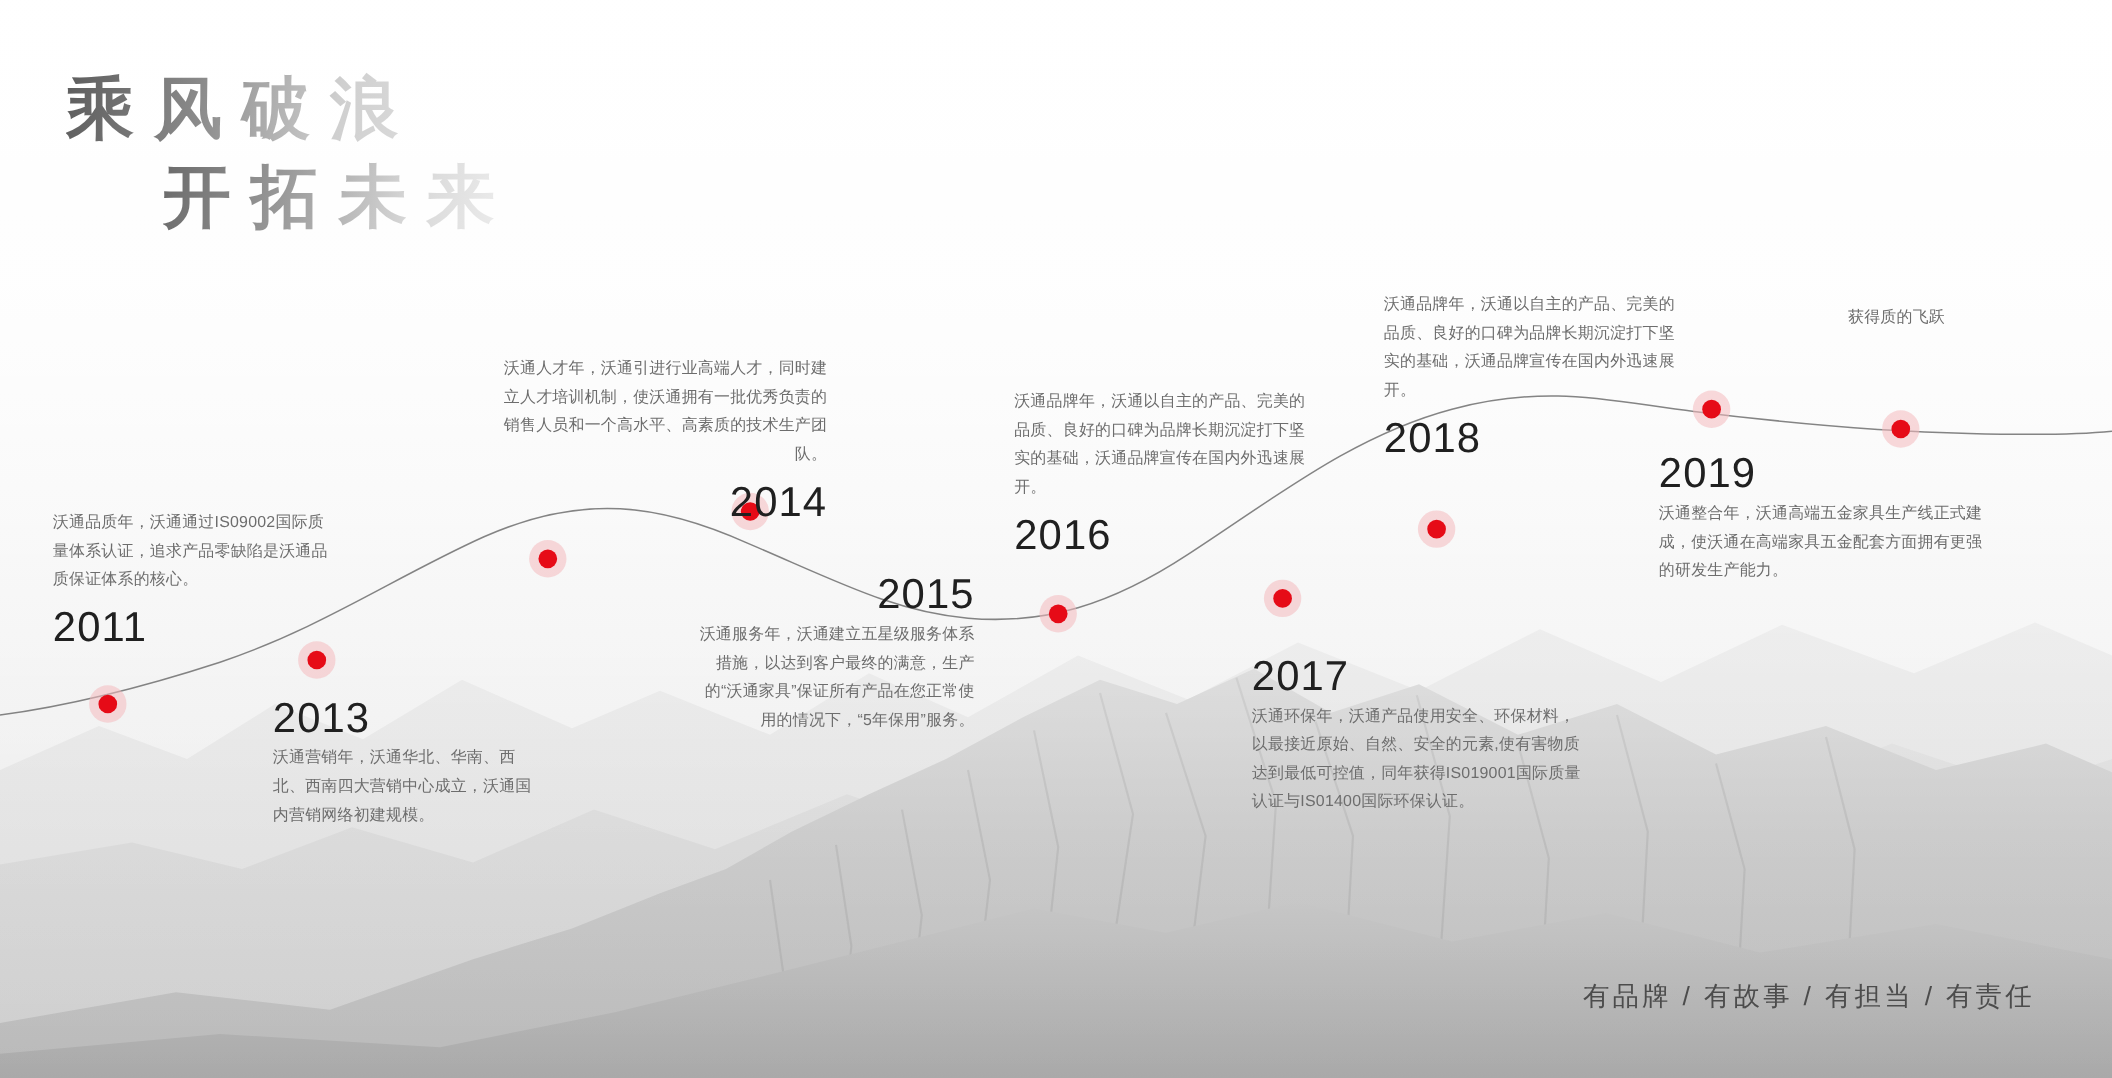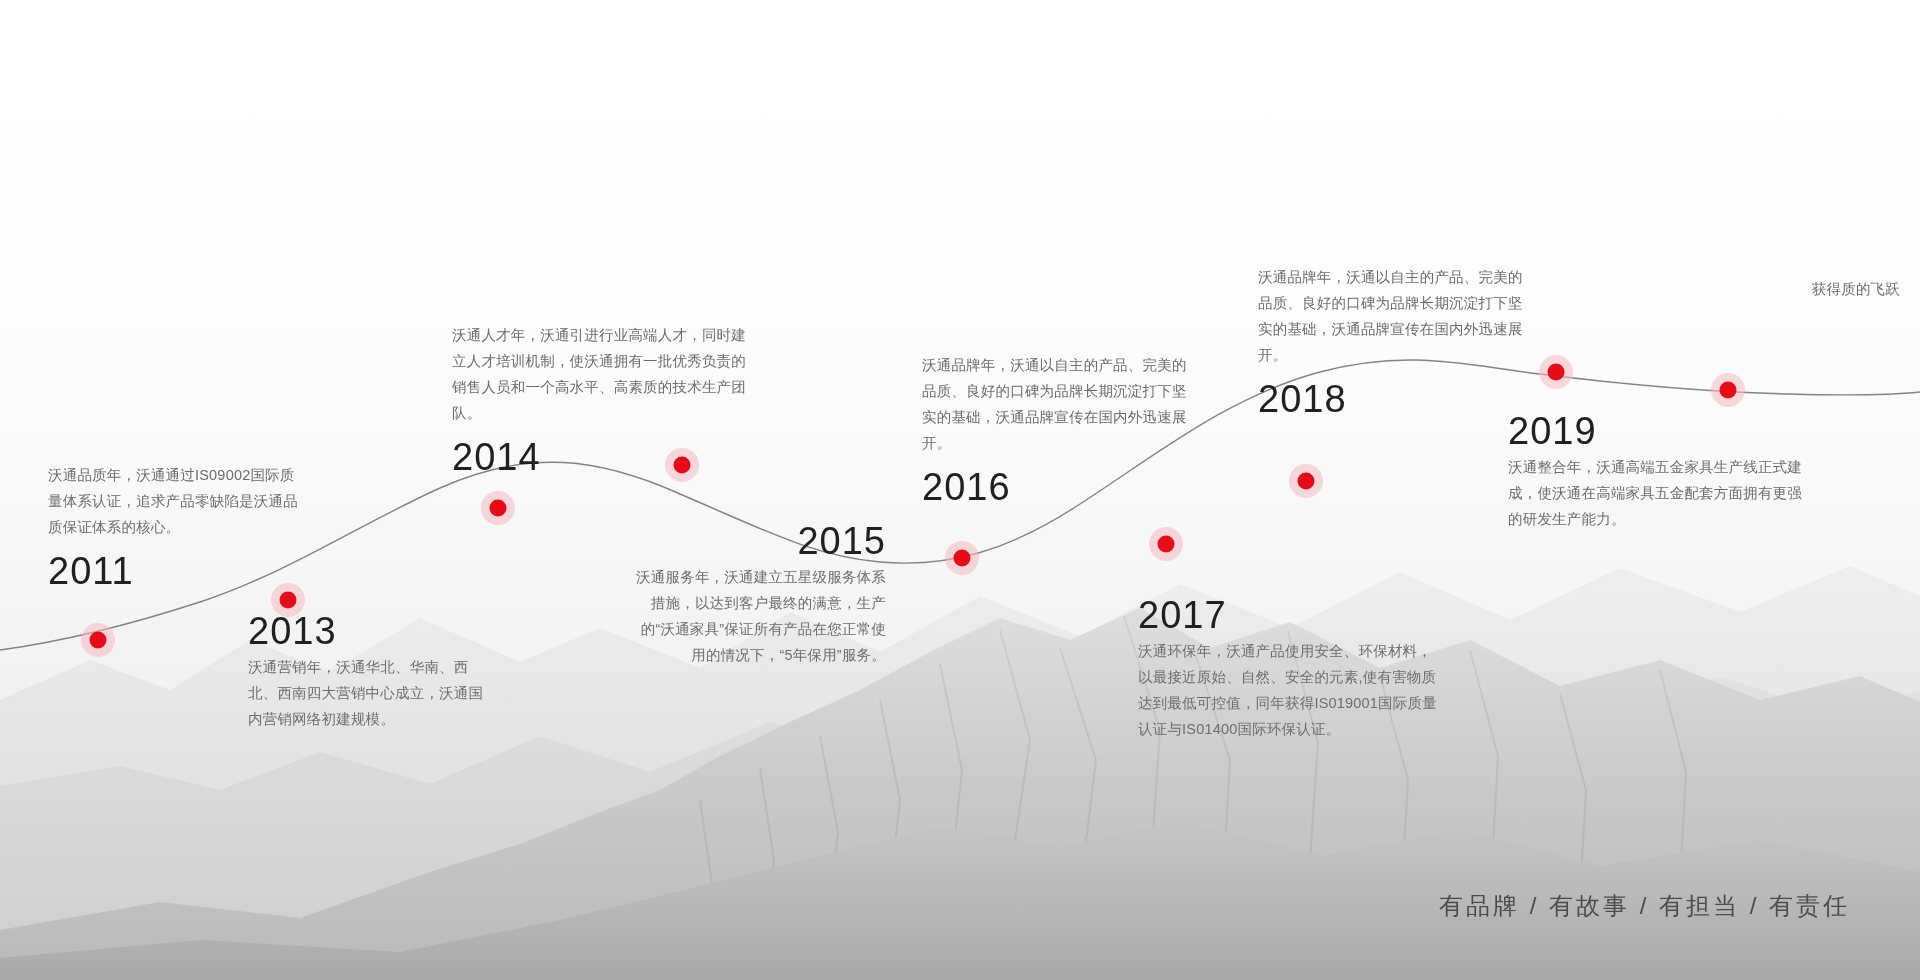--- a/index.html
+++ b/index.html
@@ -177,20 +177,24 @@
       <path d="M1660,670 L1686,772 L1678,920"></path>
     </g>
 
     <path d="M0,958 L200,940 L400,952 L560,920 L700,886 L820,856 L940,826
              L1060,848 L1180,820 L1320,856 L1460,830 L1600,866 L1760,840
              L1920,872 L1920,980 L0,980 Z" fill="url(#ridgeFront)"></path>
   </svg>
 
   <div id="bg-haze"></div>
 
+  <div id="title-block">
+    <div class="title-line">乘风破浪</div>
+    <div class="title-line second">开拓未来</div>
+  </div>
 
   <svg id="timeline-svg" viewBox="0 0 1920 980" preserveAspectRatio="none" aria-hidden="true">
     <path id="curve-path" d="M0,650 C60,642 120,628 200,602
              C290,572 360,524 440,488
              C530,448 600,458 680,494
              C760,528 812,556 880,562
              C950,568 1010,550 1080,504
              C1160,452 1230,396 1320,372
              C1410,348 1470,366 1540,374
              C1620,384 1700,392 1790,394
@@ -219,26 +223,26 @@
       <circle cx="1556" cy="372" r="8.5" fill="#e60b17"></circle>
       <circle cx="1728" cy="390" r="8.5" fill="#e60b17"></circle>
     </g>
   </svg>
 
   <div class="milestone above" style="left:48px; top:462px; width:258px;">
     <div class="desc">沃通品质年，沃通通过IS09002国际质量体系认证，追求产品零缺陷是沃通品质保证体系的核心。</div>
     <div class="year">2011</div>
   </div>
 
-  <div class="milestone below" style="left:248px; top:608px; width:248px;">
+  <div class="milestone below" style="left:248px; top:630px; width:248px;">
     <div class="year">2013</div>
     <div class="desc">沃通营销年，沃通华北、华南、西北、西南四大营销中心成立，沃通国内营销网络初建规模。</div>
   </div>
 
-  <div class="milestone above" style="left:452px; top:322px; width:300px;">
+  <div class="milestone above" style="left:452px; top:322px; width:300px;text-align:right;">
     <div class="desc">沃通人才年，沃通引进行业高端人才，同时建立人才培训机制，使沃通拥有一批优秀负责的销售人员和一个高水平、高素质的技术生产团队。</div>
     <div class="year">2014</div>
   </div>
 
   <div class="milestone below" style="left:634px; top:518px; width:252px;text-align:right;">
     <div class="year">2015</div>
     <div class="desc">沃通服务年，沃通建立五星级服务体系措施，以达到客户最终的满意，生产的“沃通家具”保证所有产品在您正常使用的情况下，“5年保用”服务。</div>
   </div>
 
   <div class="milestone above" style="left:922px; top:352px; width:268px;">
@@ -254,19 +258,19 @@
   <div class="milestone above" style="left:1258px; top:264px; width:268px;">
     <div class="desc">沃通品牌年，沃通以自主的产品、完美的品质、良好的口碑为品牌长期沉淀打下坚实的基础，沃通品牌宣传在国内外迅速展开。</div>
     <div class="year">2018</div>
   </div>
 
   <div class="milestone below" style="left:1508px; top:408px; width:300px;">
     <div class="year">2019</div>
     <div class="desc">沃通整合年，沃通高端五金家具生产线正式建成，使沃通在高端家具五金配套方面拥有更强的研发生产能力。</div>
   </div>
 
-  <div class="milestone above" style="left:1680px; top:276px; width:220px;text-align:right;">
+  <div class="milestone above" style="left:1680px; top:276px; width:220px;">
     <div class="desc">获得质的飞跃</div>
   </div>
 
   <div id="footer-tagline">有品牌 / 有故事 / 有担当 / 有责任</div>
 
 </div>
 
 </body></html>

